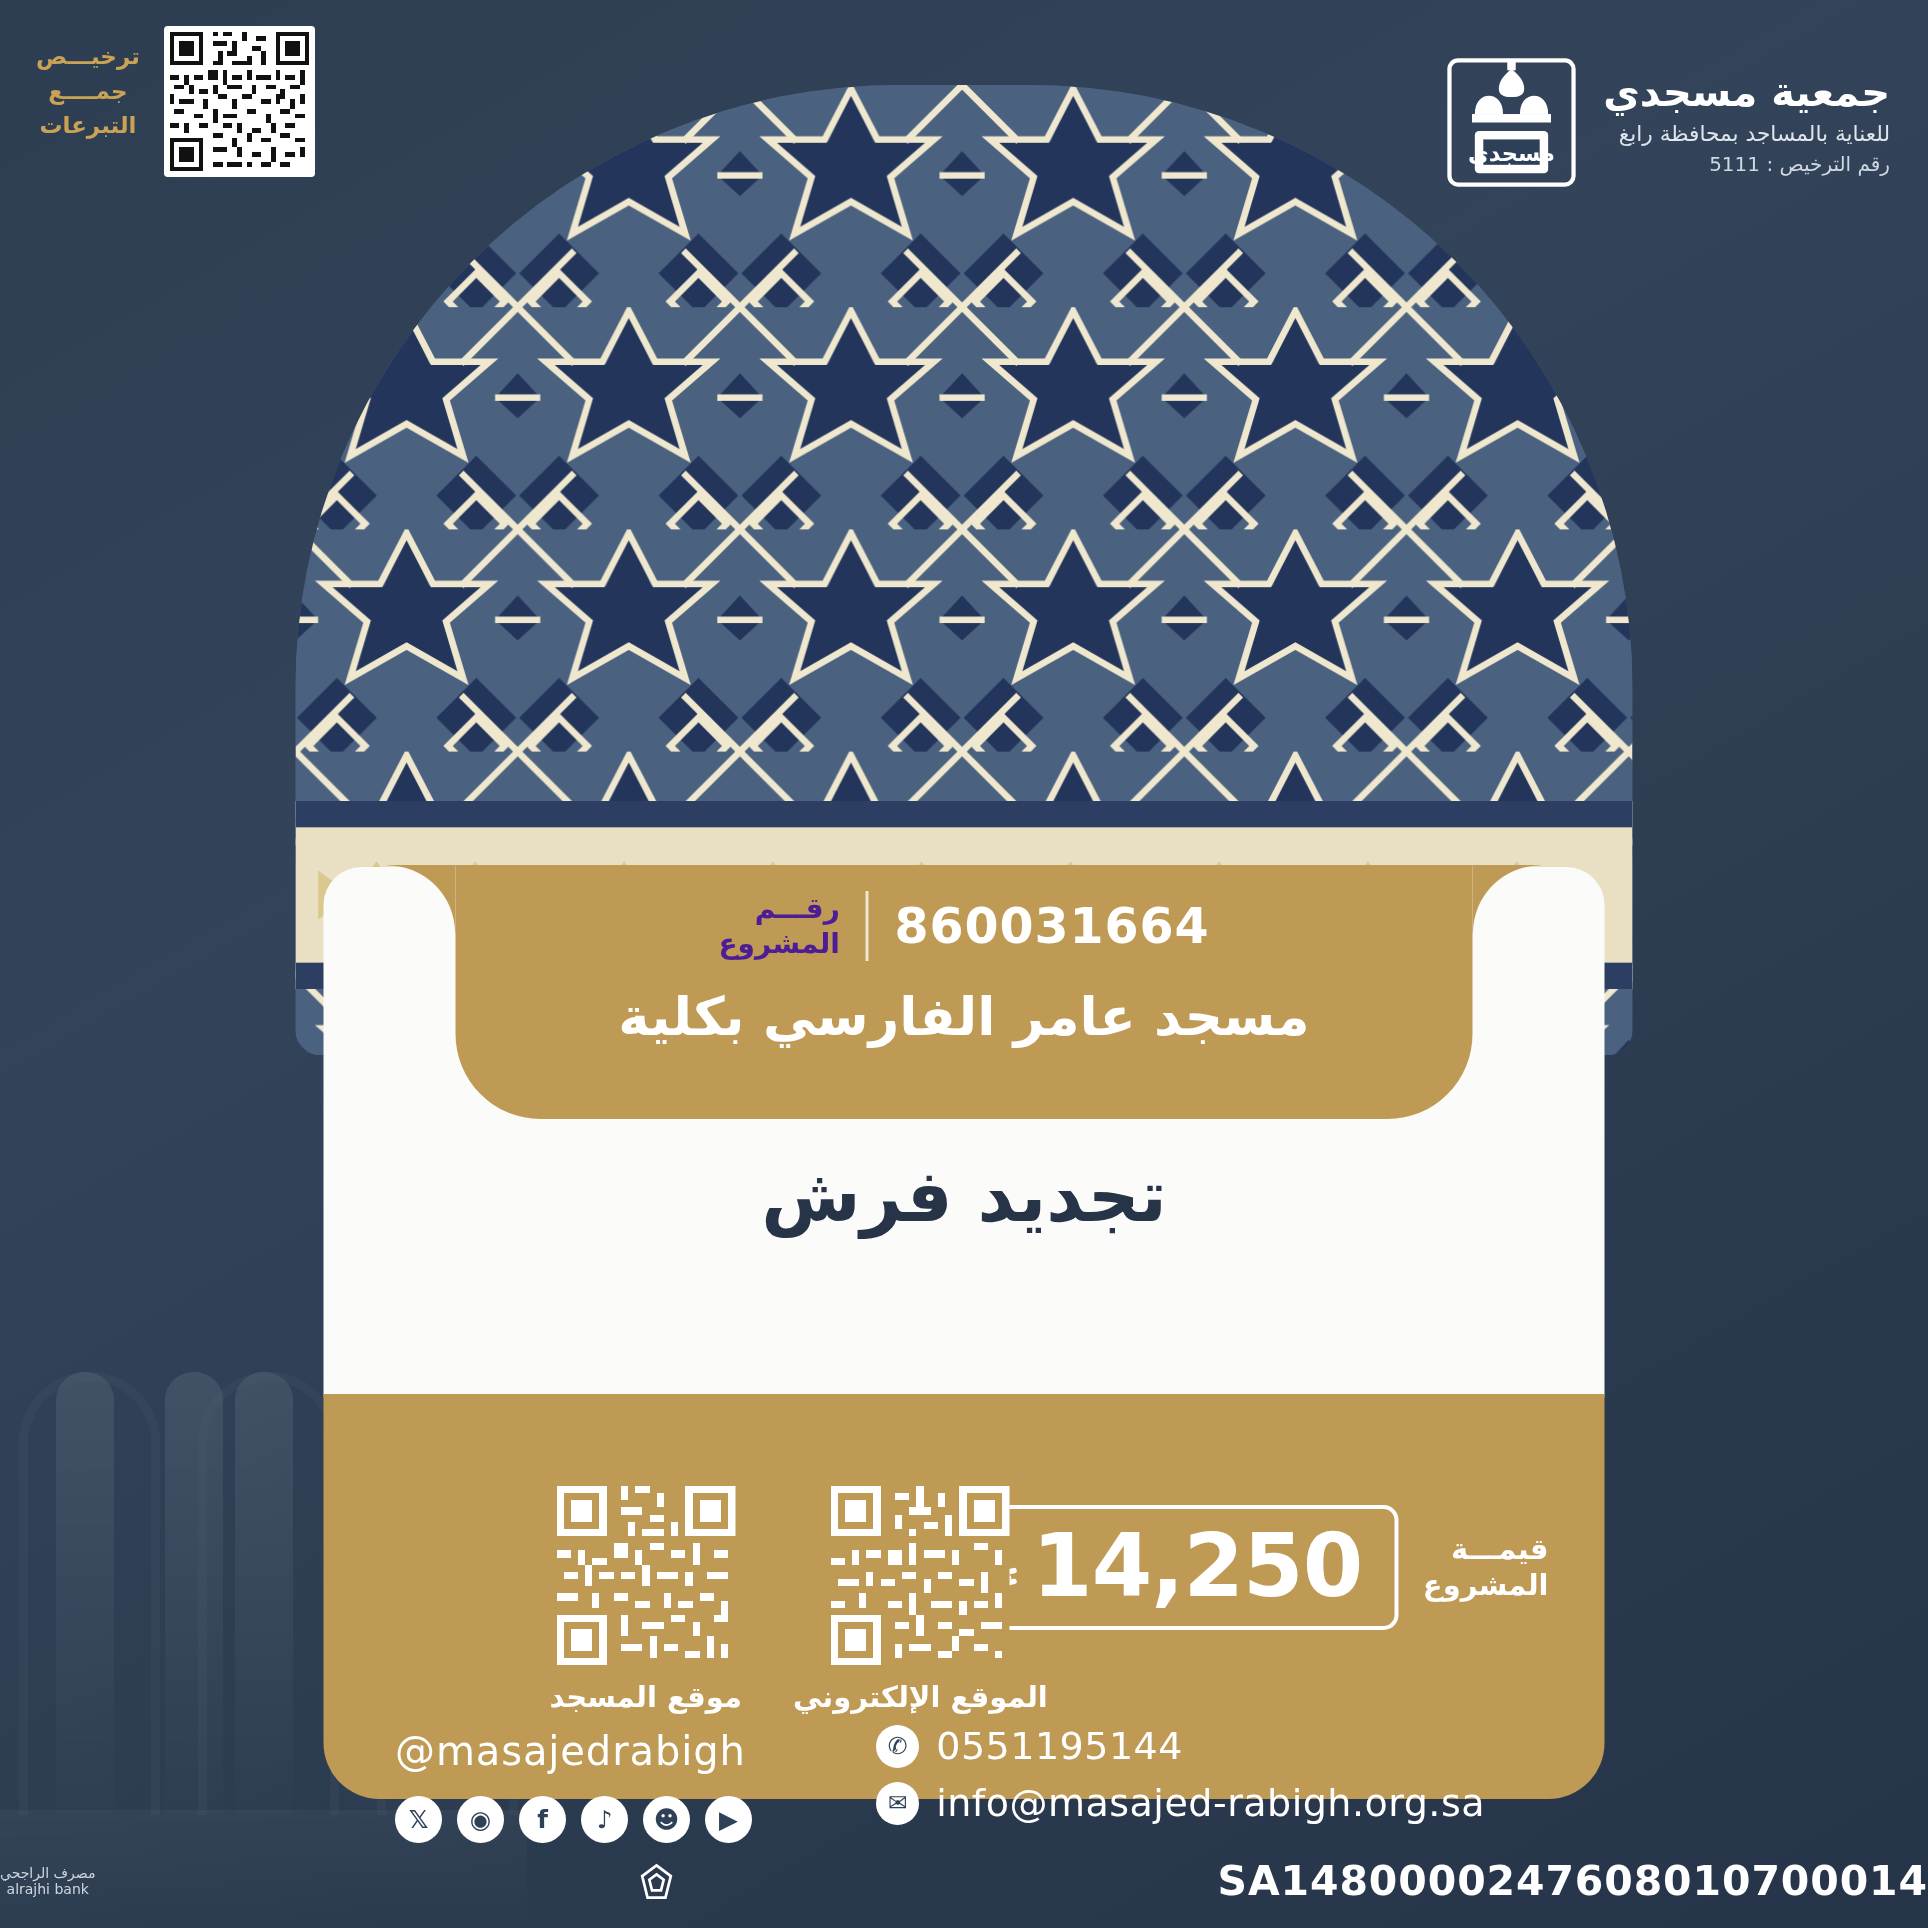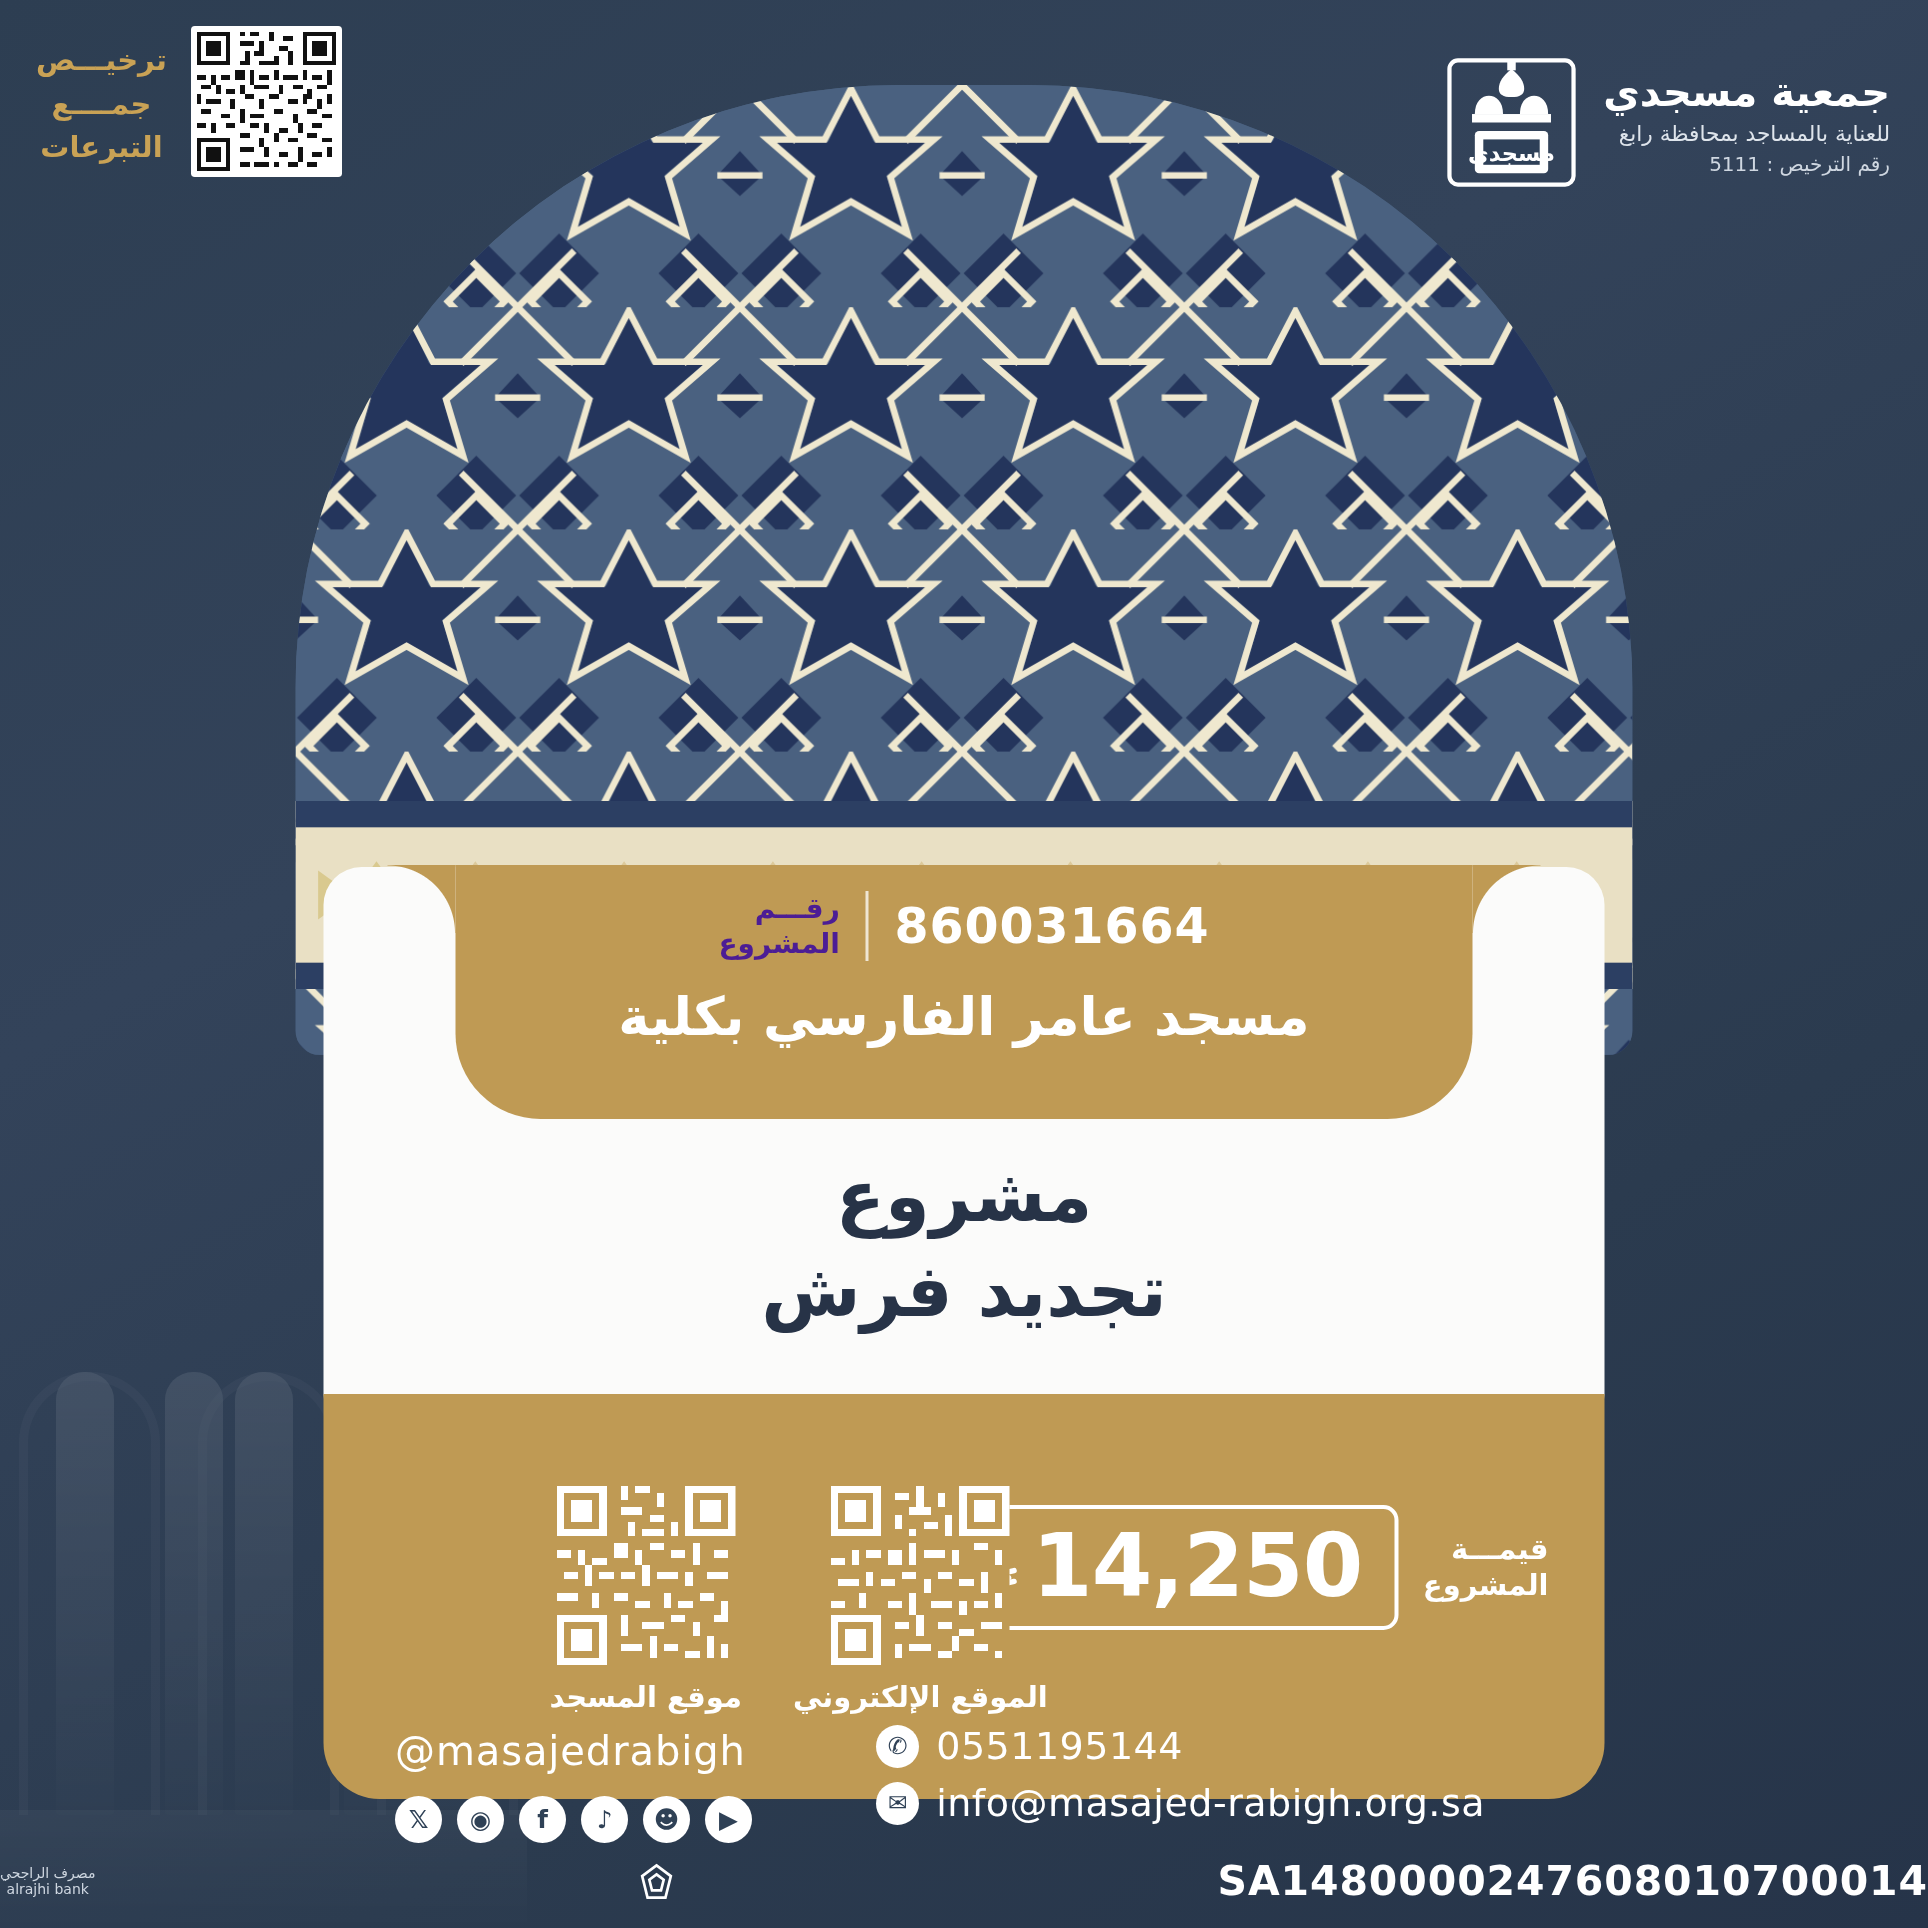--- a/index.html
+++ b/index.html
@@ -37,21 +37,21 @@
   .top-left-qr {
     position: absolute; left: 36px; top: 26px;
     display: flex; align-items: flex-start; gap: 24.5px;
   }
   .qr {
     background: #fff; padding: 5.6px; border-radius: 3.8px;
     display: block;
   }
   .lic-text {
     color: #c9a255; text-align: center; line-height: 1.5;
-    font-size: 29px; font-weight: bold; letter-spacing: 0.9px;
+    font-size: 23px; font-weight: bold; letter-spacing: 0.9px;
     padding-top: 13px;
   }
 
   .top-right {
     position: absolute; right: 38px; top: 52px;
     display: flex; align-items: center; gap: 21px;
   }
   .assoc-text { text-align: right; color: #fff; }
   .assoc-title { font-size: 40px; font-weight: bold; letter-spacing: -0.9px; }
   .assoc-sub { font-size: 21.7px; color: #dfe5ec; margin-top: 5.6px; }
@@ -381,21 +381,20 @@
       <div class="divider-v"></div>
       <div class="proj-num-label">
         <div>رقـــم</div>
         <div>المشروع</div>
       </div>
     </div>
     <div class="mosque-name">مسجد عامر الفارسي بكلية</div>
   </div>
 
   <div class="project-title">
-    <div>مشروع</div>
     <div>تجديد فرش</div>
   </div>
 
   <div class="gold-footer">
 
     <div class="amount-block">
       <div class="amount-label">
         <div>قيمـــة</div>
         <div>المشروع</div>
       </div>

